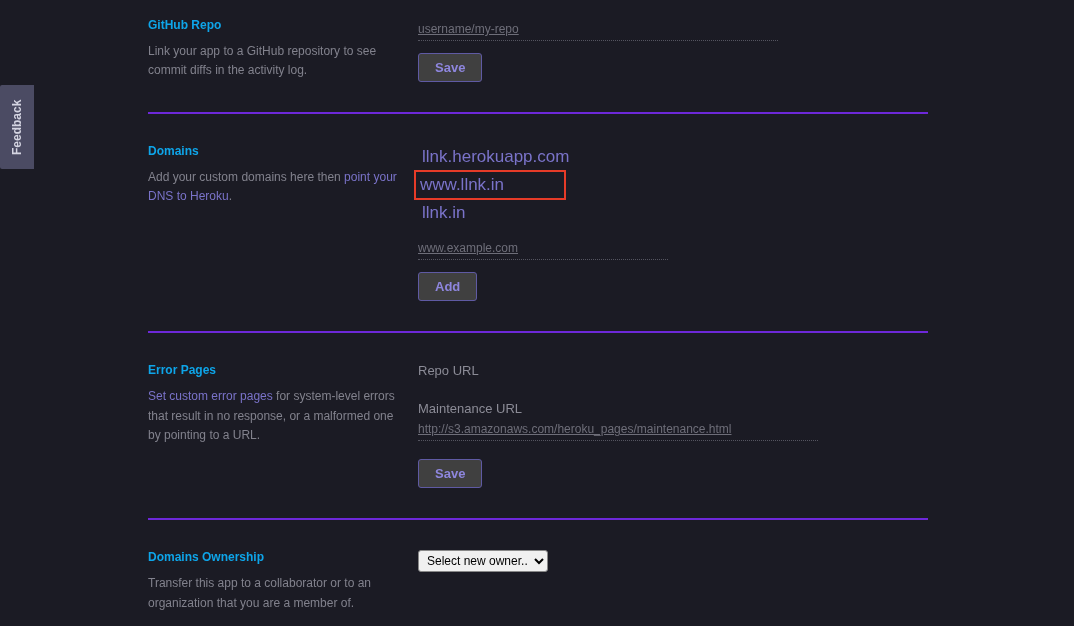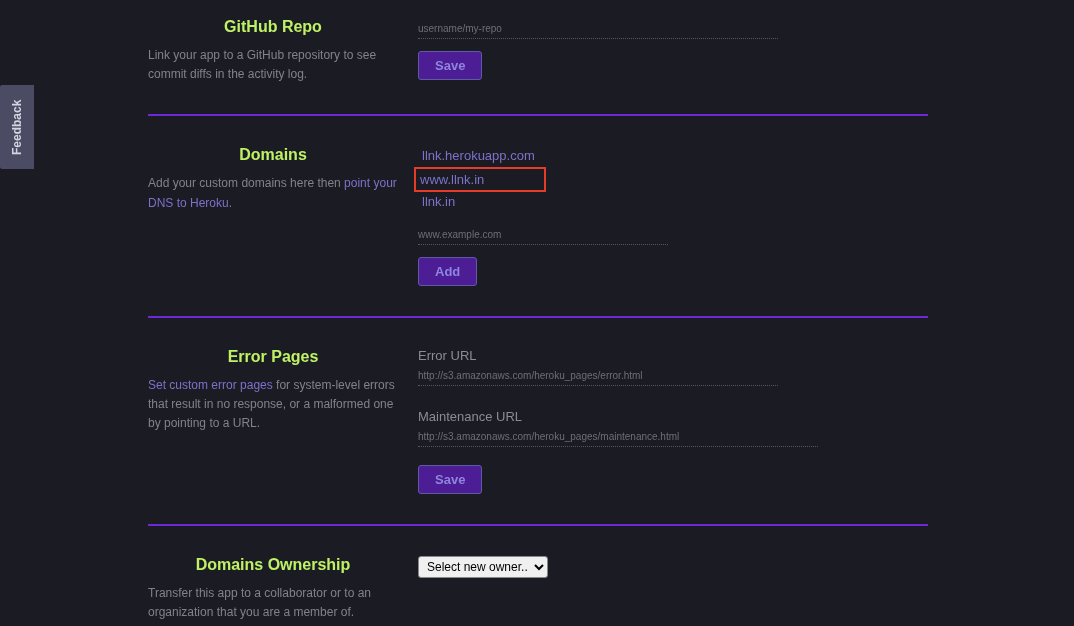--- a/index.html
+++ b/index.html
@@ -47,25 +47,24 @@
     padding-top: 18px;
   }
   .side {
     width: 270px;
     padding-right: 20px;
   }
   .main {
     flex: 1;
   }
   h3.title {
-    font-size: 16px;
+    font-size: 12px;
     font-weight: 600;
-    color: #bef264;
+    color: #0ea5e9;
     margin-bottom: 10px;
-    text-align: center;
   }
   .desc {
     font-size: 12px;
     line-height: 1.6;
     color: #82828d;
   }
   .desc a, .desc .lnk {
     color: #7a73c9;
     text-decoration: none;
     cursor: pointer;
@@ -76,43 +75,44 @@
   .field-label {
     font-size: 13px;
     color: #8b8b96;
     margin-bottom: 2px;
   }
   .text-input {
     background: transparent;
     border: none;
     border-bottom: 1px dotted #555560;
     color: #6e6e79;
-    font-size: 10px;
+    font-size: 12px;
     padding: 4px 0;
     width: 360px;
     outline: none;
+    text-decoration: underline;
   }
   .text-input::placeholder {
     color: #6e6e79;
   }
   .btn {
     display: inline-block;
     margin-top: 12px;
     padding: 6px 16px;
     border: 1px solid #5f5aa3;
-    background: #4c1d95;
+    background: #404040;
     color: #8e86de;
     font-size: 13px;
     font-weight: 600;
     border-radius: 3px;
     cursor: pointer;
   }
   .domain-list { margin-bottom: 12px; }
   .domain-item {
-    font-size: 13px;
+    font-size: 17px;
     color: #7a73c9;
     cursor: pointer;
     line-height: 1.4;
     padding: 1px 4px;
   }
   .domain-highlight {
     border: 2px solid #e63b28;
     display: inline-block;
     padding: 1px 60px 1px 4px;
     margin-left: -4px;
@@ -171,22 +171,21 @@
 
   <div class="section">
     <div class="side">
       <h3 class="title">Error Pages</h3>
       <p class="desc">
         <span class="lnk">Set custom error pages</span><span> for system-level errors that result in no response, or a malformed one by pointing to a URL.</span>
       </p>
     </div>
     <div class="main">
       <div class="field">
-        <div class="field-label">Error URL</div>
-        <input class="text-input" type="text" style="width: 360px;" value="http://s3.amazonaws.com/heroku_pages/error.html">
+        <div class="field-label">Repo URL</div>
       </div>
       <div class="field" style="margin-top:23px">
         <div class="field-label">Maintenance URL</div>
         <input class="text-input" type="text" style="width: 400px;" value="http://s3.amazonaws.com/heroku_pages/maintenance.html">
       </div>
       <div>
         <button class="btn">Save</button>
       </div>
     </div>
   </div>

